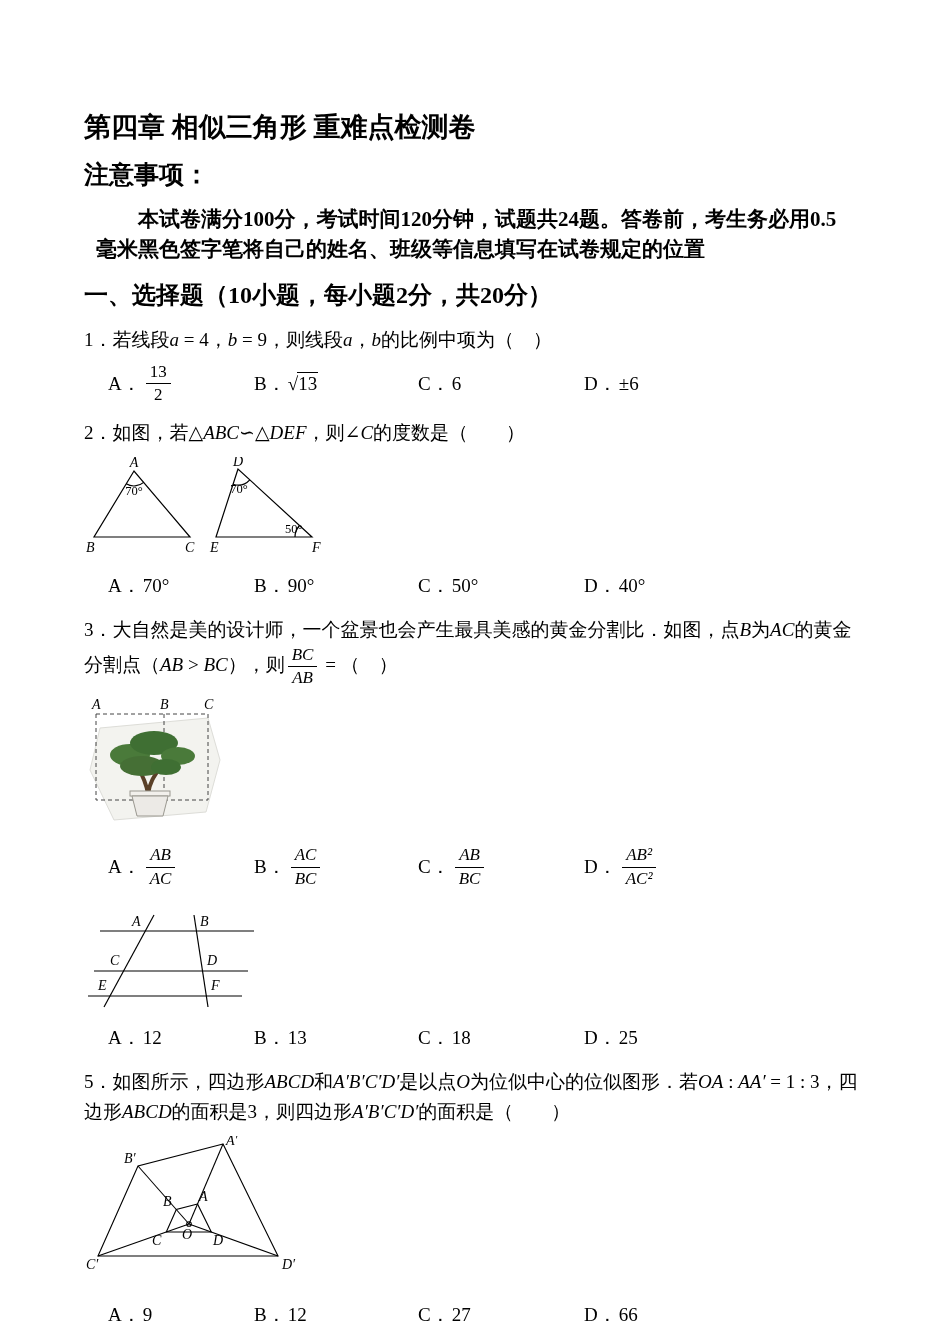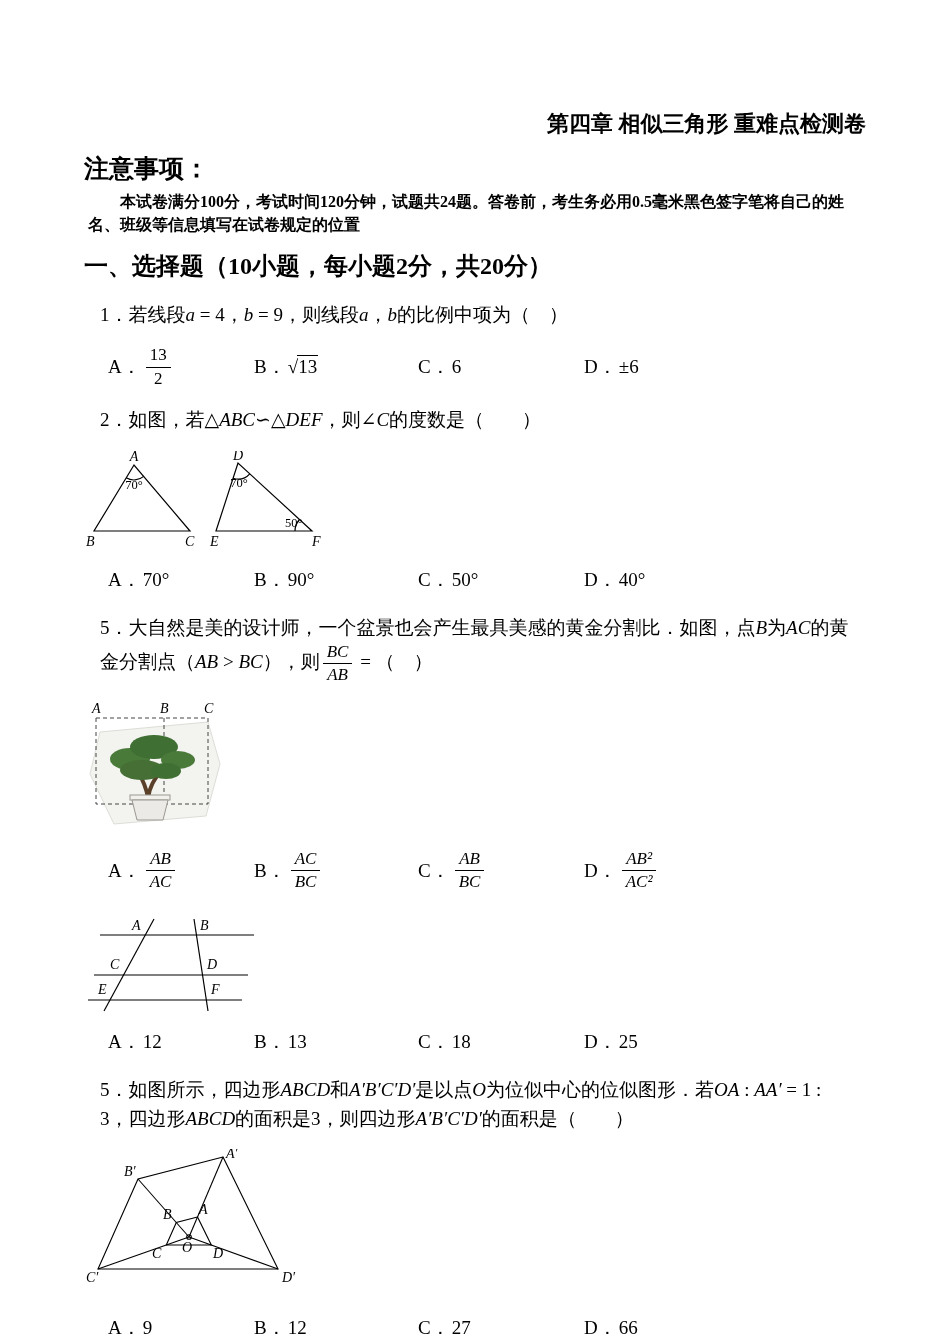--- a/index.html
+++ b/index.html
@@ -1,26 +1,26 @@
 <!DOCTYPE html>
 <html lang="zh"><head>
 <meta charset="utf-8">
 <style>
   * { box-sizing: border-box; }
   html, body { margin: 0; padding: 0; background: #ffffff; color: #000; }
   body { width: 950px; font-family: "Liberation Serif", "DejaVu Serif", serif; }
   .page { width: 950px; min-height: 1344px; padding: 110px 84px 40px 84px; }
 
-  .title { font-size: 22px; font-weight: 700; text-align: right; margin: 0 0 12px 0; line-height: 1.3; }
+  .title { font-size: 27px; font-weight: 700; text-align: left; margin: 0 0 12px 0; line-height: 1.3; }
   .notice-head { font-size: 25px; font-weight: 700; margin: 0; line-height: 1.45; }
-  .notice-body { font-size: 16px; font-weight: 700; margin: 4px; line-height: 1.42; text-indent: 2em; }
+  .notice-body { font-size: 21px; font-weight: 700; margin: 12px; line-height: 1.42; text-indent: 2em; }
   .section-heading { font-size: 24px; font-weight: 700; margin: 14px 0 0 0; line-height: 1.4; }
 
   .question { margin-top: 12px; }
-  .stem { font-size: 19px; line-height: 1.55; margin: 16px; }
+  .stem { font-size: 19px; line-height: 1.55; margin: 0; }
   .mvar { font-style: italic; }
   .mtext { font-style: normal; }
 
   .options { display: flex; align-items: center; margin: 8px 0 0 24px; min-height: 34px; font-size: 19px; }
   .option { display: inline-flex; align-items: center; }
   .option:nth-child(1) { width: 146px; }
   .option:nth-child(2) { width: 164px; }
   .option:nth-child(3) { width: 166px; }
   .opt-label { margin-right: 2px; white-space: nowrap; }
 
@@ -113,21 +113,21 @@
           <span class="opt-value"><span class="mtext">50°</span></span>
         </span>
       <span class="option">
           <span class="opt-label">D．</span>
           <span class="opt-value"><span class="mtext">40°</span></span>
         </span>
     </div>
   </div>
 
   <div class="question">
-    <p class="stem"><span class="mtext">5．大自然是美的设计师，一个盆景也会产生最具美感的黄金分割比．如图，点</span><span class="mvar">B</span><span class="mtext">为</span><span class="mvar">AC</span><span class="mtext">的黄金分割点（</span><span class="mvar">AB</span><span class="mtext"> &gt; </span><span class="mvar">BC</span><span class="mtext">），则</span><span class="frac it">
+    <p class="stem"><span class="mtext">3．大自然是美的设计师，一个盆景也会产生最具美感的黄金分割比．如图，点</span><span class="mvar">B</span><span class="mtext">为</span><span class="mvar">AC</span><span class="mtext">的黄金分割点（</span><span class="mvar">AB</span><span class="mtext"> &gt; </span><span class="mvar">BC</span><span class="mtext">），则</span><span class="frac it">
           <span class="num">BC</span>
           <span class="den">AB</span>
         </span><span class="mtext"> = （　）</span></p>
     <div class="figure">
       <svg width="150" height="135" viewBox="0 0 150 135">
         <polygon points="14,30 122,20 134,62 120,114 28,122 4,72" fill="#f3f3ef" stroke="#ddddd8" stroke-width="1"></polygon>
         <rect x="10" y="16" width="112" height="86" fill="none" stroke="#444" stroke-width="1" stroke-dasharray="4,3"></rect>
         <line x1="78" y1="16" x2="78" y2="102" stroke="#444" stroke-width="1" stroke-dasharray="4,3"></line>
         <g>
           <path d="M62,96 C60,84 57,78 52,70 M62,96 C64,82 70,76 78,64" stroke="#5a4028" stroke-width="4" fill="none"></path>

